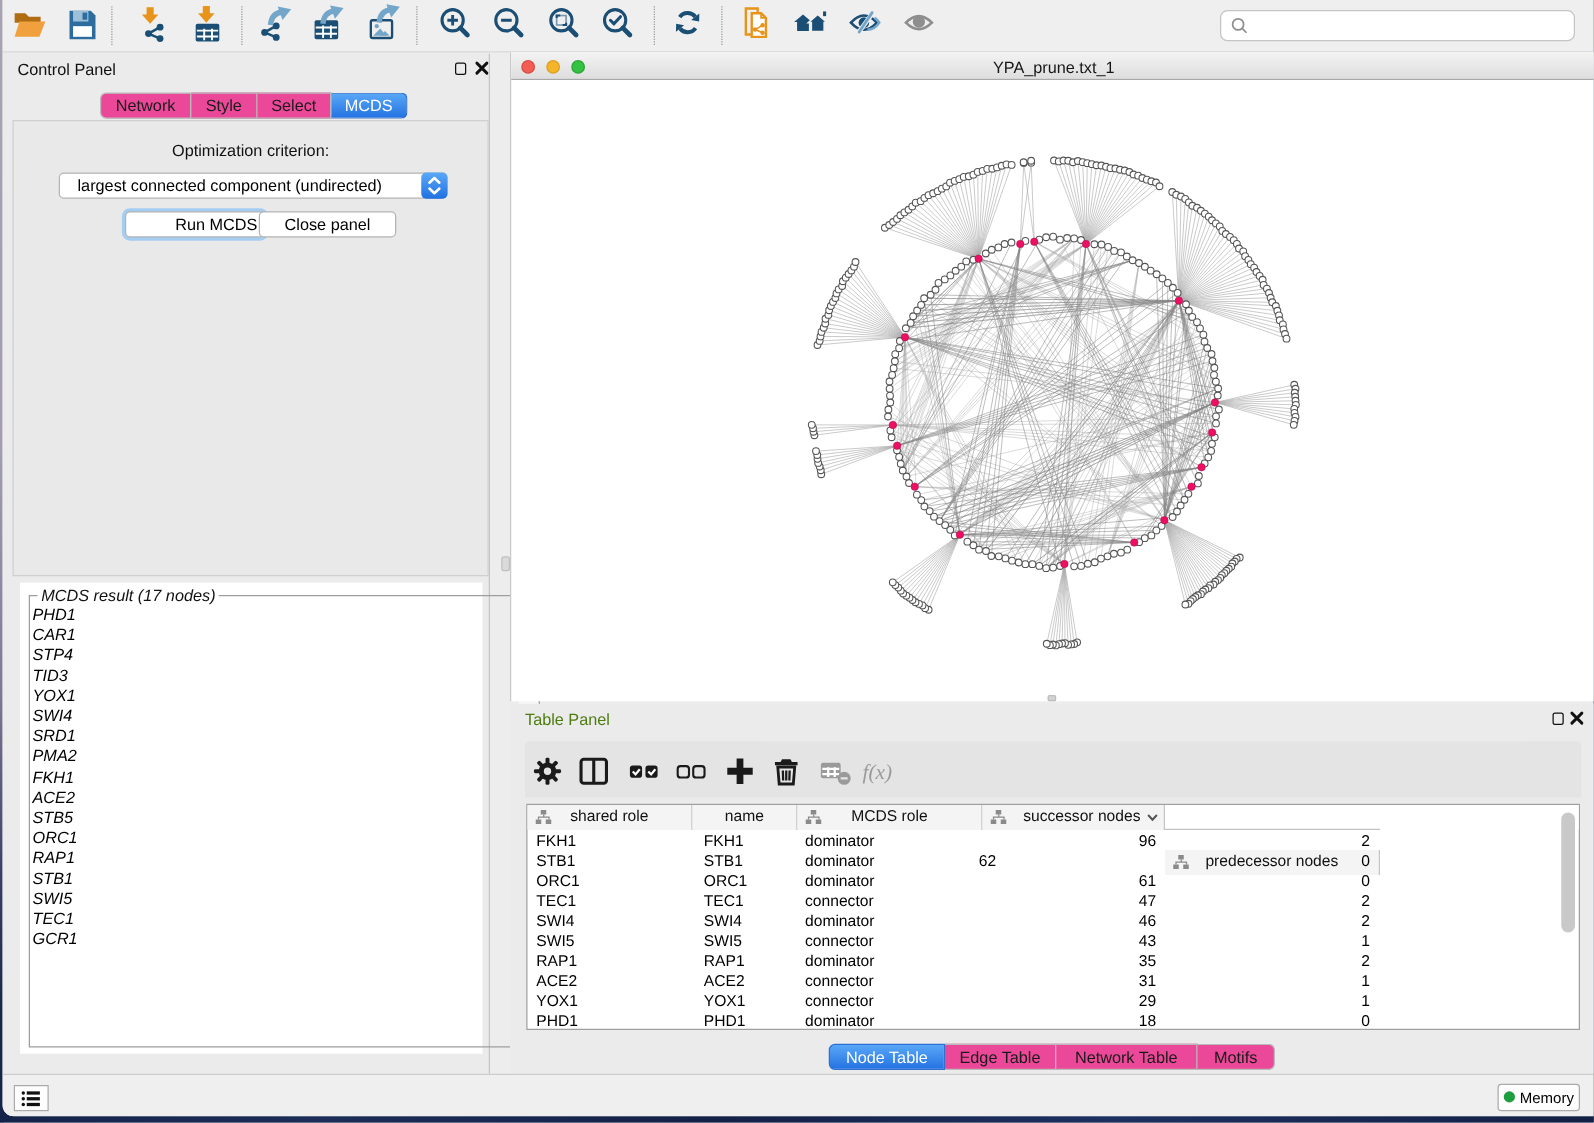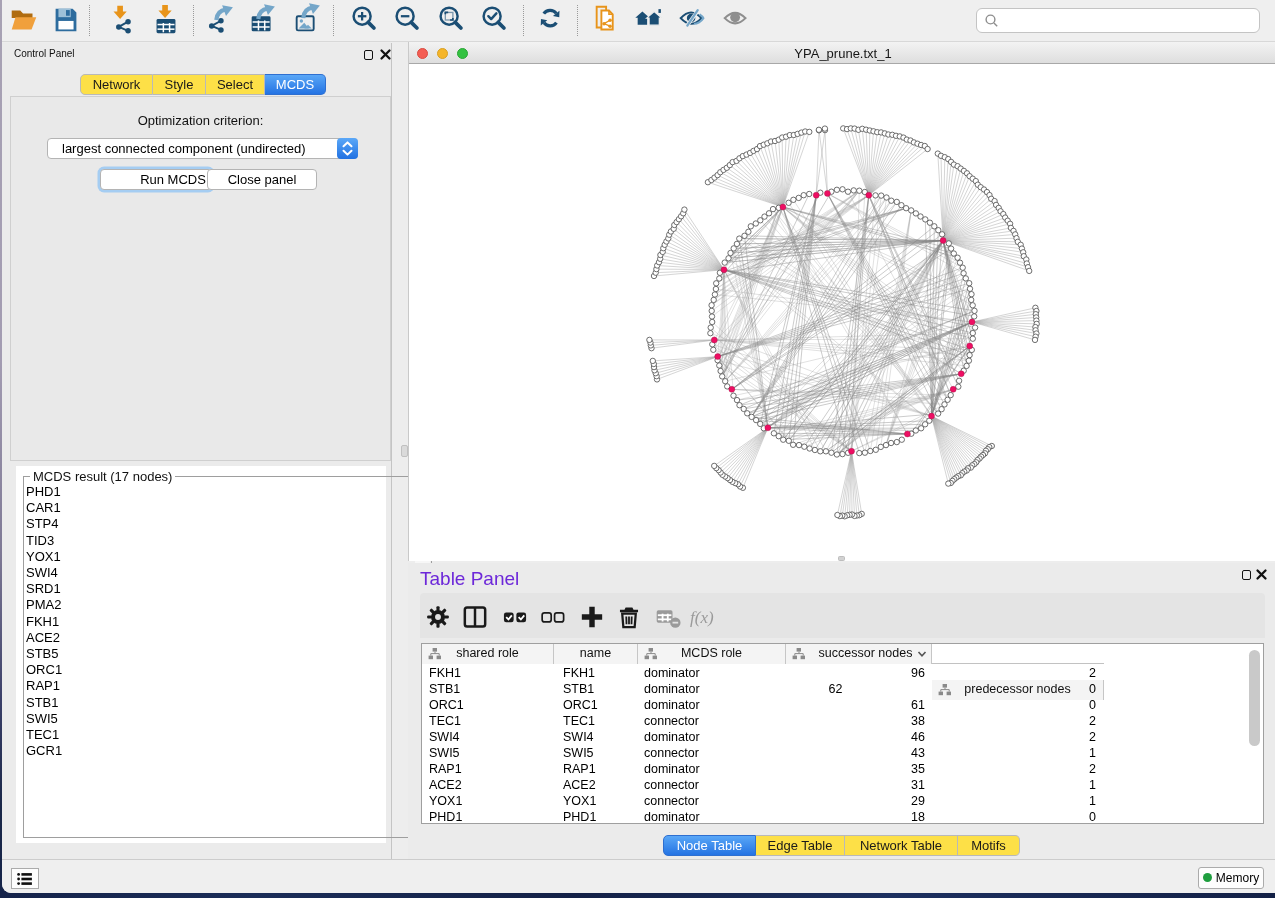--- a/index.html
+++ b/index.html
@@ -13,57 +13,57 @@
   border-bottom-left-radius:9px; overflow:hidden; }
 
 #toolbar { position:absolute; left:0; top:0; width:1273px; height:42px; background:#efefef;
   border-bottom:1px solid #d8d8d8; }
 .tbi { position:absolute; top:3px; width:34px; height:34px; }
 .tsep { position:absolute; top:5px; width:0; height:31px; border-left:1px dotted #9a9a9a; }
 #searchbox { position:absolute; left:974px; top:8px; width:284px; height:25px; background:#fff;
   border:1px solid #c4c4c4; border-radius:6px; }
 
 #cp { position:absolute; left:0; top:43px; width:390px; height:816px; background:#ebebeb; border-right:1px solid #c4c4c4; }
-#cp-title { position:absolute; left:12px; top:5px; font-size:10px; color:#111; }
+#cp-title { position:absolute; left:12px; top:5px; font-size:13px; color:#111; }
 .wicon-sq { position:absolute; top:7px; width:9px; height:10px; border:1.5px solid #111; border-radius:2px; }
 #cp-tabs { position:absolute; left:78px; top:31px; height:21px; display:flex; font-size:13px; }
-.seg { background:#fde047; border:1px solid #b9b9b9; border-left:none; color:#1a1a1a;
+.seg { background:#ec4899; border:1px solid #b9b9b9; border-left:none; color:#1a1a1a;
   display:flex; align-items:center; justify-content:center; }
 .seg.first { border-left:1px solid #b9b9b9; border-radius:5px 0 0 5px; }
 .seg.last { border-radius:0 5px 5px 0; }
 .seg.sel { background:linear-gradient(#59a7f7,#2473e3); color:#fff; border-color:#2e6fd0; }
 #cp-content { position:absolute; left:8px; top:53px; width:381px; height:365px; background:#e9e9e9;
   border:1px solid #cfcfcf; }
 #opt-label { position:absolute; left:0; top:16px; width:100%; text-align:center; font-size:13px; color:#111; }
 #dropdown { position:absolute; left:36px; top:41px; width:311px; height:21px; background:#fff;
   border:1px solid #b4b4b4; border-radius:4px; font-size:13px; color:#000; line-height:19px; padding-left:14px; }
 #dd-btn { position:absolute; right:-1px; top:-1px; width:21px; height:21px; border-radius:4px;
   background:linear-gradient(#5ba8f8,#2071e2); }
 .btn { position:absolute; top:72px; height:21px; background:#fff; border:1px solid #b4b4b4;
   border-radius:4px; font-size:13px; color:#000; text-align:center; line-height:19px; }
 #btn-run { left:89px; width:112px; box-shadow:0 0 0 2.5px #a5cdf2;padding-left:34px; }
 #btn-close { left:196px; width:110px; }
 #cp-white { position:absolute; left:14px; top:423px; width:370px; height:377px; background:#fff; }
-#fieldset { position:absolute; left:7px; top:10px; width:409px; height:362px; border:1px solid #9e9e9e; }
+#fieldset { position:absolute; left:7px; top:10px; width:409px; height:362px; border:1px solid #9e9e9e;font-style:italic; }
 #legend { position:absolute; left:6px; top:-8px; background:#fff; padding:0 3px; font-size:13px; color:#111; }
 #mcds-list { position:absolute; left:2px; top:7px; width:348px; font-size:13px; color:#000; line-height:16.2px; }
 #list-sb { position:absolute; right:1px; top:11px; width:15px; height:348px; background:#f7f7f7; }
 
 #vsplit-handle { position:absolute; left:399px; top:445px; width:7px; height:12px; }
 #hsplit-handle { position:absolute; left:836px; top:556px; width:7px; height:5px; background:#d2d2d2; border:1px solid #bdbdbd; border-radius:1.5px; }
 
 #net { position:absolute; left:406px; top:42px; width:869px; height:519px; background:#fff;
   border-left:1px solid #c9c9c9; }
 #net-title { position:absolute; left:0; top:0; width:100%; height:22px;
   background:linear-gradient(#f3f3f3,#dedede); border-bottom:1px solid #a8a8a8; }
 .tl { position:absolute; top:5.5px; width:11px; height:11px; border-radius:50%; }
 #net-title .t { position:absolute; top:4px; width:100%; text-align:center; font-size:13px; color:#161616; }
 
 #tp { position:absolute; left:406px; top:563px; width:869px; height:296px; background:#ebebeb; }
-#tp-title { position:absolute; left:12px; top:5px; font-size:19px; color:#6d28d9; }
+#tp-title { position:absolute; left:12px; top:5px; font-size:13px; color:#4d7c0f; }
 #tp-toolbar { position:absolute; left:12px; top:30px; width:845px; height:45px; background:#e4e4e4; border-radius:4px 4px 0 0; }
 #tbl { position:absolute; left:13px; top:80px; width:843px; height:181px; background:#fff;
   border:1px solid #9f9f9f; }
 #tbl-head { position:absolute; left:0; top:0; width:841px; height:20px;
   border-bottom:1px solid #c2c2c2; font-size:12.5px; color:#111; }
 .hcell { position:absolute; top:0; height:20px; border-right:1px solid #c6c6c6; background:#f4f4f4; }
 .hlab { position:absolute; top:2px; width:100%; text-align:center; }
 .rows { position:absolute; left:0; top:21px; width:100%; font-size:12.5px; color:#000; }
 .r { position:absolute; height:16px; line-height:16px; }
 #tbl-sb { position:absolute; right:3px; top:6px; width:11px; height:168px; }
@@ -725,31 +725,31 @@
         </div>
       <div class="rows" id="tbl-rows">
           <div class="r" style="left:7px;top:0px;">FKH1</div>
           <div class="r" style="left:141px;top:0px;">FKH1</div>
           <div class="r" style="left:222px;top:0px;">dominator</div>
           <div class="r" style="left:364px;top:0px;width:139px;text-align:right;">96</div>
           <div class="r" style="left:510px;top:0px;width:164px;text-align:right;">2</div>
           <div class="r" style="left:7px;top:16px;">STB1</div>
           <div class="r" style="left:141px;top:16px;">STB1</div>
           <div class="r" style="left:222px;top:16px;">dominator</div>
-          <div class="r" style="left:344px;top:16px;width:139px;text-align:center;">62</div>
+          <div class="r" style="left:361px;top:16px;width:139px;text-align:left;">62</div>
           <div class="r" style="left:510px;top:16px;width:164px;text-align:right;">0</div>
           <div class="r" style="left:7px;top:32px;">ORC1</div>
           <div class="r" style="left:141px;top:32px;">ORC1</div>
           <div class="r" style="left:222px;top:32px;">dominator</div>
           <div class="r" style="left:364px;top:32px;width:139px;text-align:right;">61</div>
           <div class="r" style="left:510px;top:32px;width:164px;text-align:right;">0</div>
           <div class="r" style="left:7px;top:48px;">TEC1</div>
           <div class="r" style="left:141px;top:48px;">TEC1</div>
           <div class="r" style="left:222px;top:48px;">connector</div>
-          <div class="r" style="left:364px;top:48px;width:139px;text-align:right;">38</div>
+          <div class="r" style="left:364px;top:48px;width:139px;text-align:right;">47</div>
           <div class="r" style="left:510px;top:48px;width:164px;text-align:right;">2</div>
           <div class="r" style="left:7px;top:64px;">SWI4</div>
           <div class="r" style="left:141px;top:64px;">SWI4</div>
           <div class="r" style="left:222px;top:64px;">dominator</div>
           <div class="r" style="left:364px;top:64px;width:139px;text-align:right;">46</div>
           <div class="r" style="left:510px;top:64px;width:164px;text-align:right;">2</div>
           <div class="r" style="left:7px;top:80px;">SWI5</div>
           <div class="r" style="left:141px;top:80px;">SWI5</div>
           <div class="r" style="left:222px;top:80px;">connector</div>
           <div class="r" style="left:364px;top:80px;width:139px;text-align:right;">43</div>

